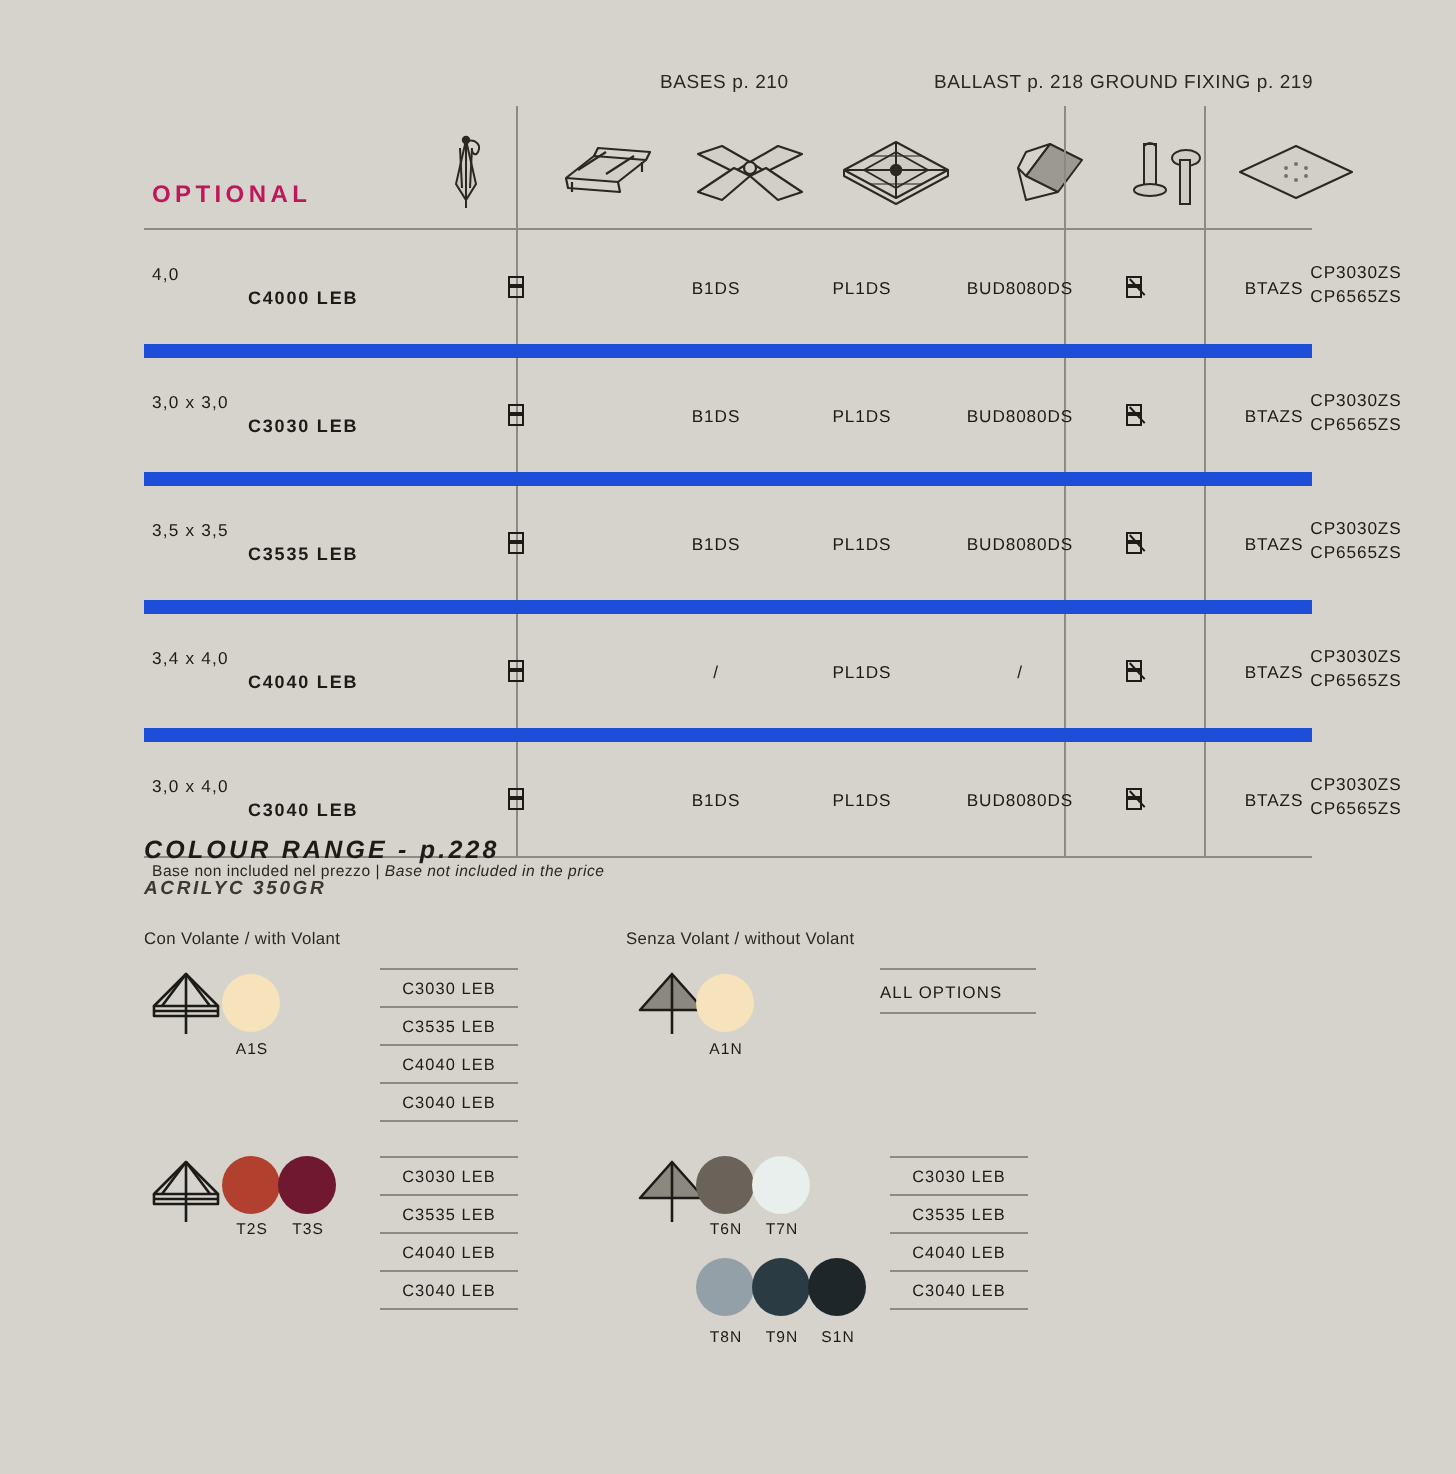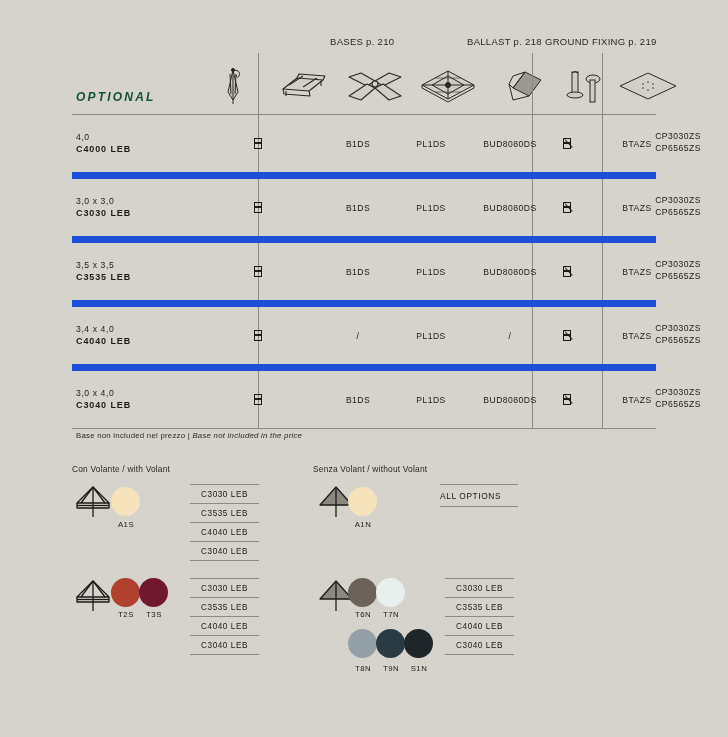--- a/index.html
+++ b/index.html
@@ -15,31 +15,31 @@
 
   
   .opt-table{position:absolute;left:72px;top:30px;width:584px;}
   .hdr-labels{position:relative;height:22px;}
   .hdr-lab{position:absolute;font-size:9.5px;letter-spacing:.3px;color:#2b2823;white-space:nowrap;}
   .hdr-lab.bases{left:258px;top:6px;}
   .hdr-lab.ballast{left:395px;top:6px;}
   .hdr-lab.ground{left:473px;top:6px;}
 
   .hdr-row{position:relative;height:62px;}
-  .opt-title{position:absolute;left:4px;top:38px;font-size:12px;font-style:italic;font-weight:bold;letter-spacing:2.2px;color:#14532d;}
+  .opt-title{position:absolute;left:4px;top:38px;font-size:12px;font-weight:bold;letter-spacing:2.2px;color:#be185d;}
   .hdr-icon{position:absolute;top:12px;width:62px;height:44px;display:flex;align-items:center;justify-content:center;}
   .hdr-icon svg{display:block;}
 
   .rows{border-top:1px solid #8d8a82;}
   .row{position:relative;height:57px;border-bottom:7px solid #1d4ed8;}
   .row:last-child{border-bottom:1px solid #8d8a82;}
   .cell{position:absolute;top:0;height:57px;display:flex;align-items:center;justify-content:center;font-size:8.6px;letter-spacing:.45px;color:#1d1b18;}
   .cell.name{justify-content:flex-start;left:4px;width:150px;display:block;padding-top:16px;box-sizing:border-box;}
   .cell.name .dim{font-size:8.6px;letter-spacing:.6px;line-height:12px;}
-  .cell.name .code{font-size:9px;font-weight:bold;letter-spacing:.9px;line-height:12px;}
+  .cell.name .code{font-size:9px;font-weight:bold;letter-spacing:.9px;line-height:12px;margin-left:48px;}
   .vline{position:absolute;top:0;width:1px;background:#8d8a82;height:57px;}
   .vline.tall{top:-62px;height:119px;}
   .tofu{display:inline-block;width:8px;height:11px;border:1.5px solid #1d1b18;position:relative;box-sizing:border-box;}
   .tofu::before{content:"";position:absolute;left:0;right:0;top:3px;height:1.5px;background:#1d1b18;}
   .tofu.x::after{content:"";position:absolute;left:-1px;top:4.2px;width:11px;height:1.3px;background:#1d1b18;transform:rotate(47deg);}
   .twoline{line-height:11.5px;text-align:center;}
   .footnote{position:absolute;left:4px;top:2px;font-size:7.8px;letter-spacing:.25px;color:#2b2823;}
   .footnote i{font-style:italic;}
 
   
@@ -285,20 +285,24 @@
           <div>CP6565ZS</div>
         </div>
       </div>
     </div>
 
     <div style="position:relative;height:16px">
       <div class="footnote"><span>Base non included nel prezzo | </span><i>Base not included in the price</i></div>
     </div>
   </div>
 
+  <div class="cr">
+    <div class="cr-title">COLOUR RANGE - p.228</div>
+    <div class="cr-sub">ACRILYC 350GR</div>
+  </div>
 
   <div class="grp-head" style="position:absolute;left:72px;top:464px">Con Volante / with Volant</div>
   <div class="grp-head" style="position:absolute;left:313px;top:464px">Senza Volant / without Volant</div>
 
   <div class="umb" style="left:72px;top:484px">
     <svg width="42" height="36" viewBox="0 0 42 36">
         <g stroke="#1d1b18" fill="none" stroke-width="1.3" stroke-linejoin="round">
       <path d="M21 3 L5 19 L37 19 Z"></path>
       <path d="M5 19 L5 24 L37 24 L37 19"></path>
       <path d="M5 21.5 L37 21.5"></path>

